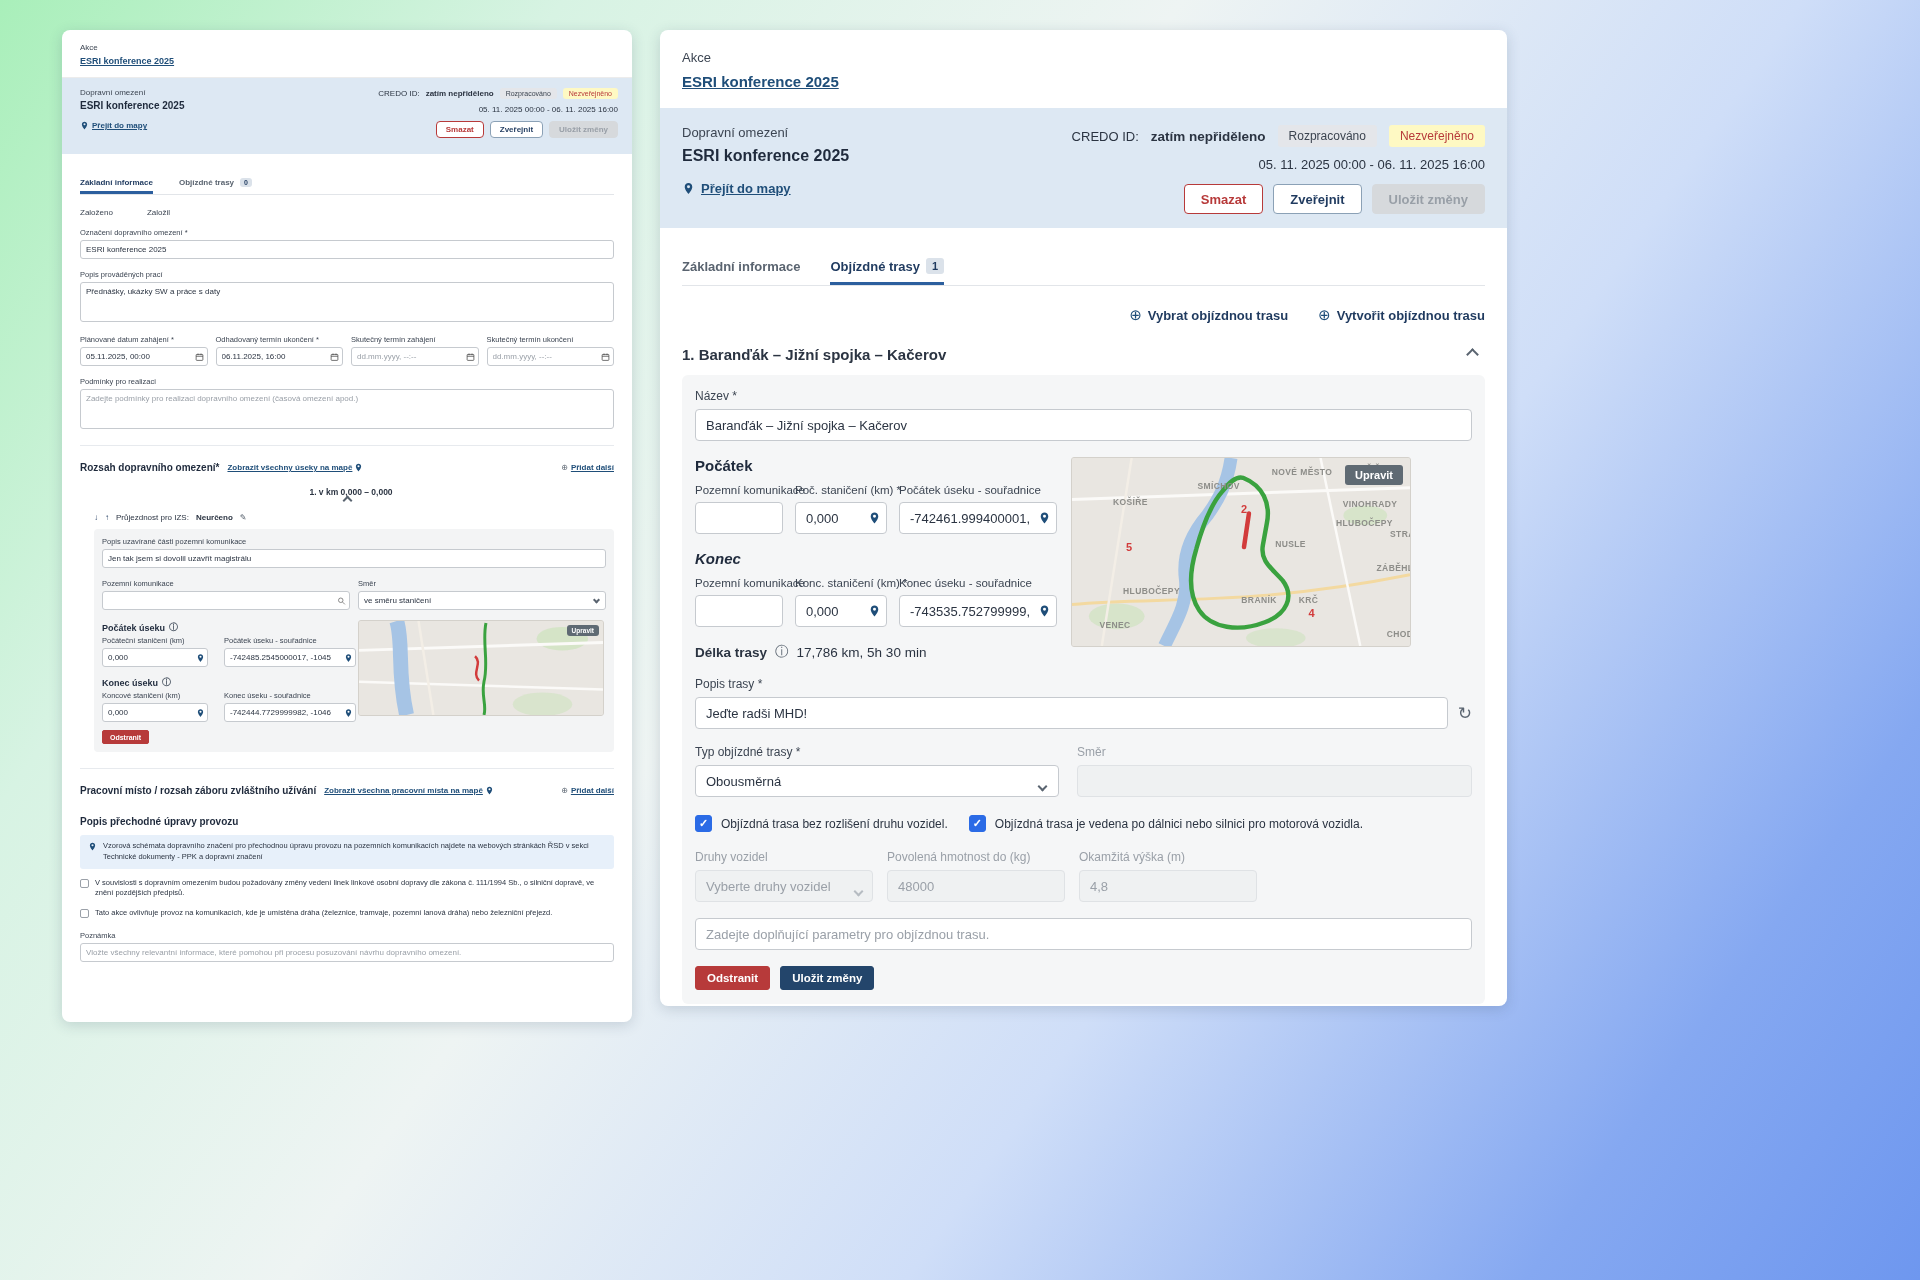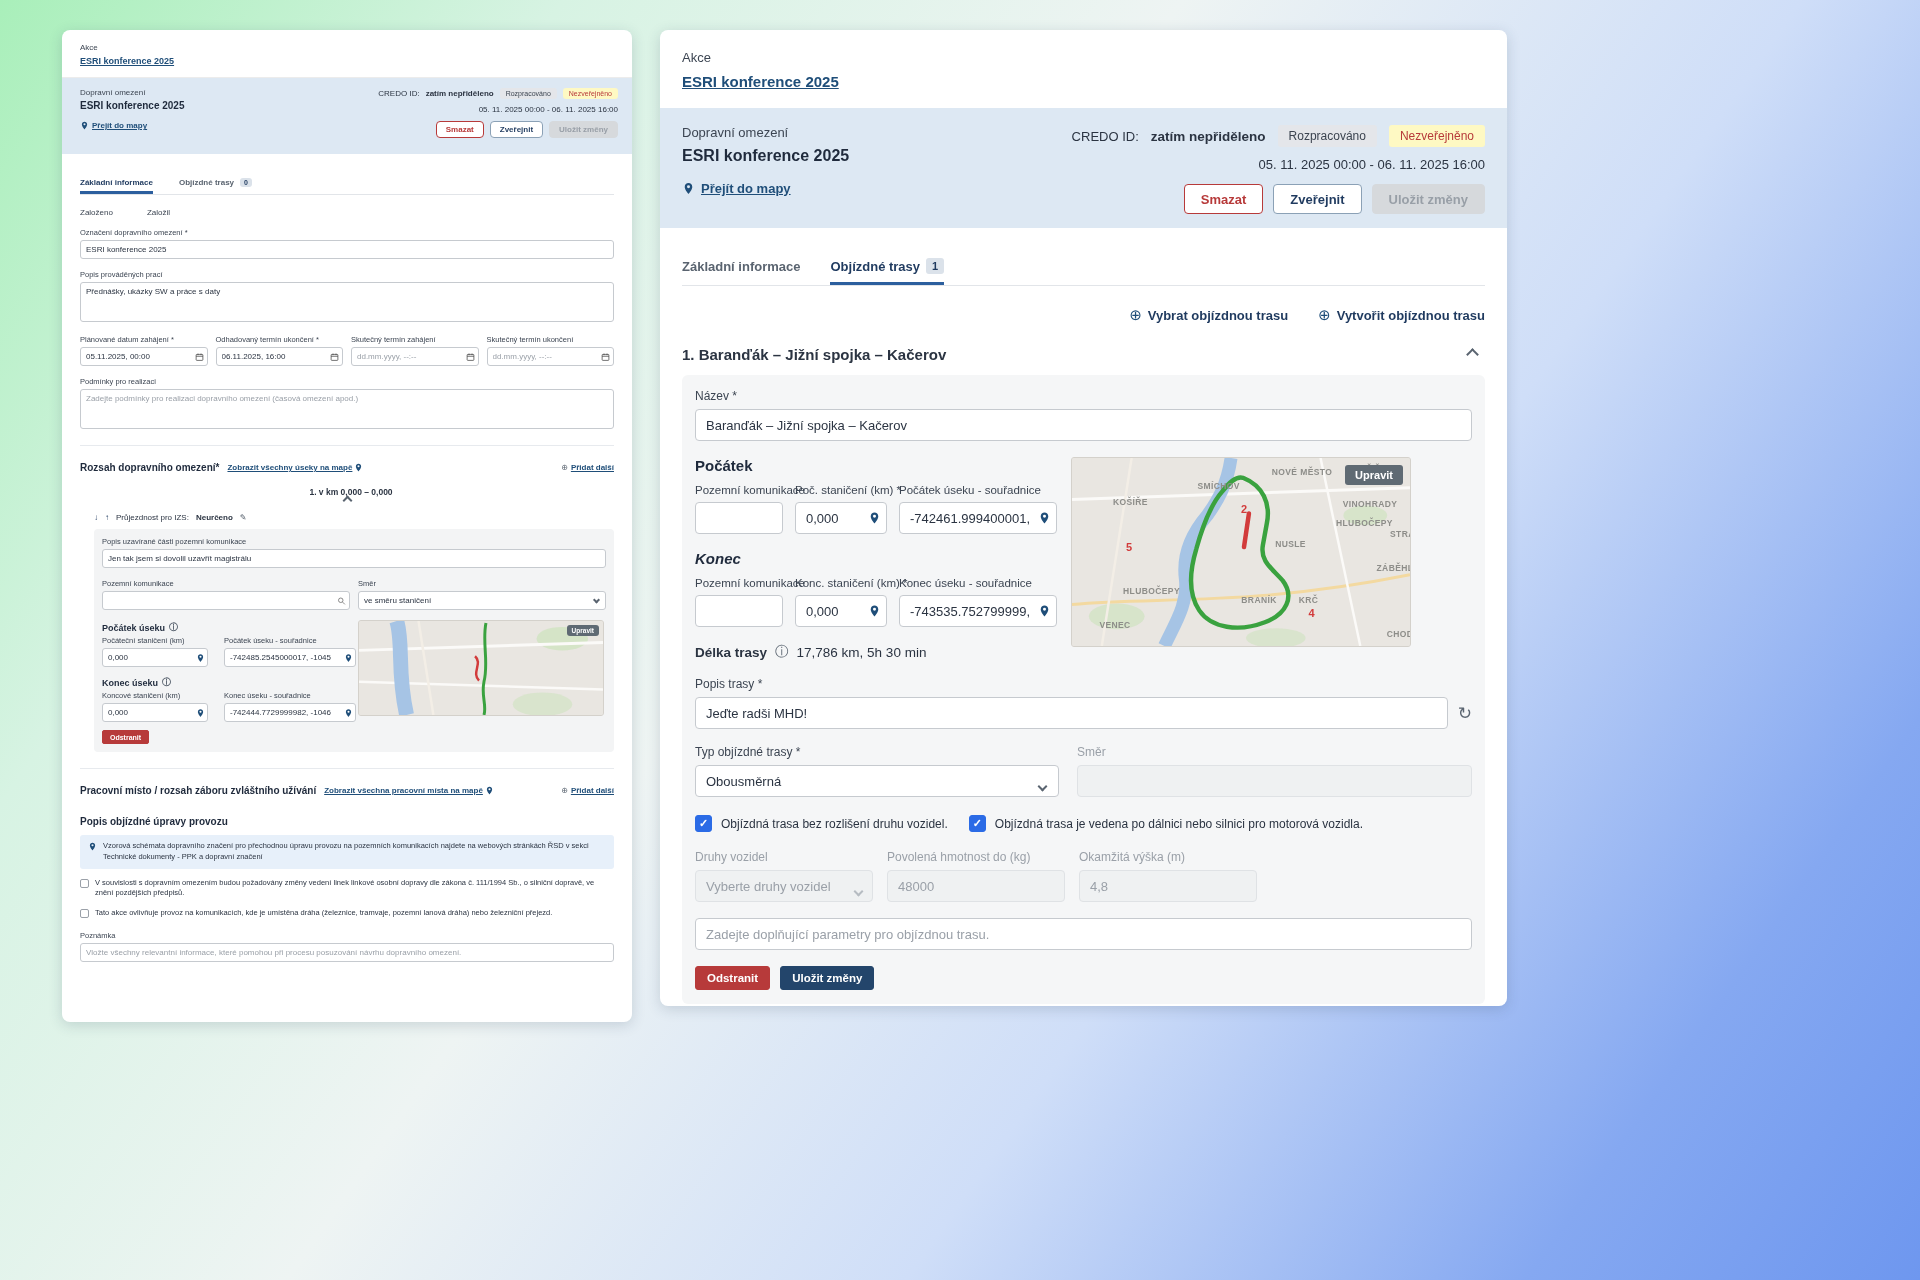--- a/index.html
+++ b/index.html
@@ -419,21 +419,21 @@
           </svg>
       </span>
       <span class="sp"></span>
       <span class="addlnk">
           <span style="color:#5a6470;">⊕</span>
           <span class="lnk">Přidat další</span>
         </span>
     </div>
 
     <div class="sec-row" style="margin-top:20px;">
-      <span class="h">Popis objízdné úpravy provozu</span>
+      <span class="h">Popis přechodné úpravy provozu</span>
     </div>
 
     <div class="infobox">
       <svg class="pin-svg" width="10" height="10" viewBox="0 0 24 24" style="flex:none;margin-top:1px;">
           <path d="M12 2C8.1 2 5 5.1 5 9c0 5.2 7 13 7 13s7-7.8 7-13c0-3.9-3.1-7-7-7zm0 9.5A2.5 2.5 0 1 1 12 6a2.5 2.5 0 0 1 0 5.5z" fill="#1f4e79"></path>
         </svg>
       <span>Vzorová schémata dopravního značení pro přechodnou úpravu provozu na pozemních komunikacích najdete na webových stránkách ŘSD v sekci Technické dokumenty - PPK a dopravní značení</span>
     </div>
 
     <div class="cb-row">

